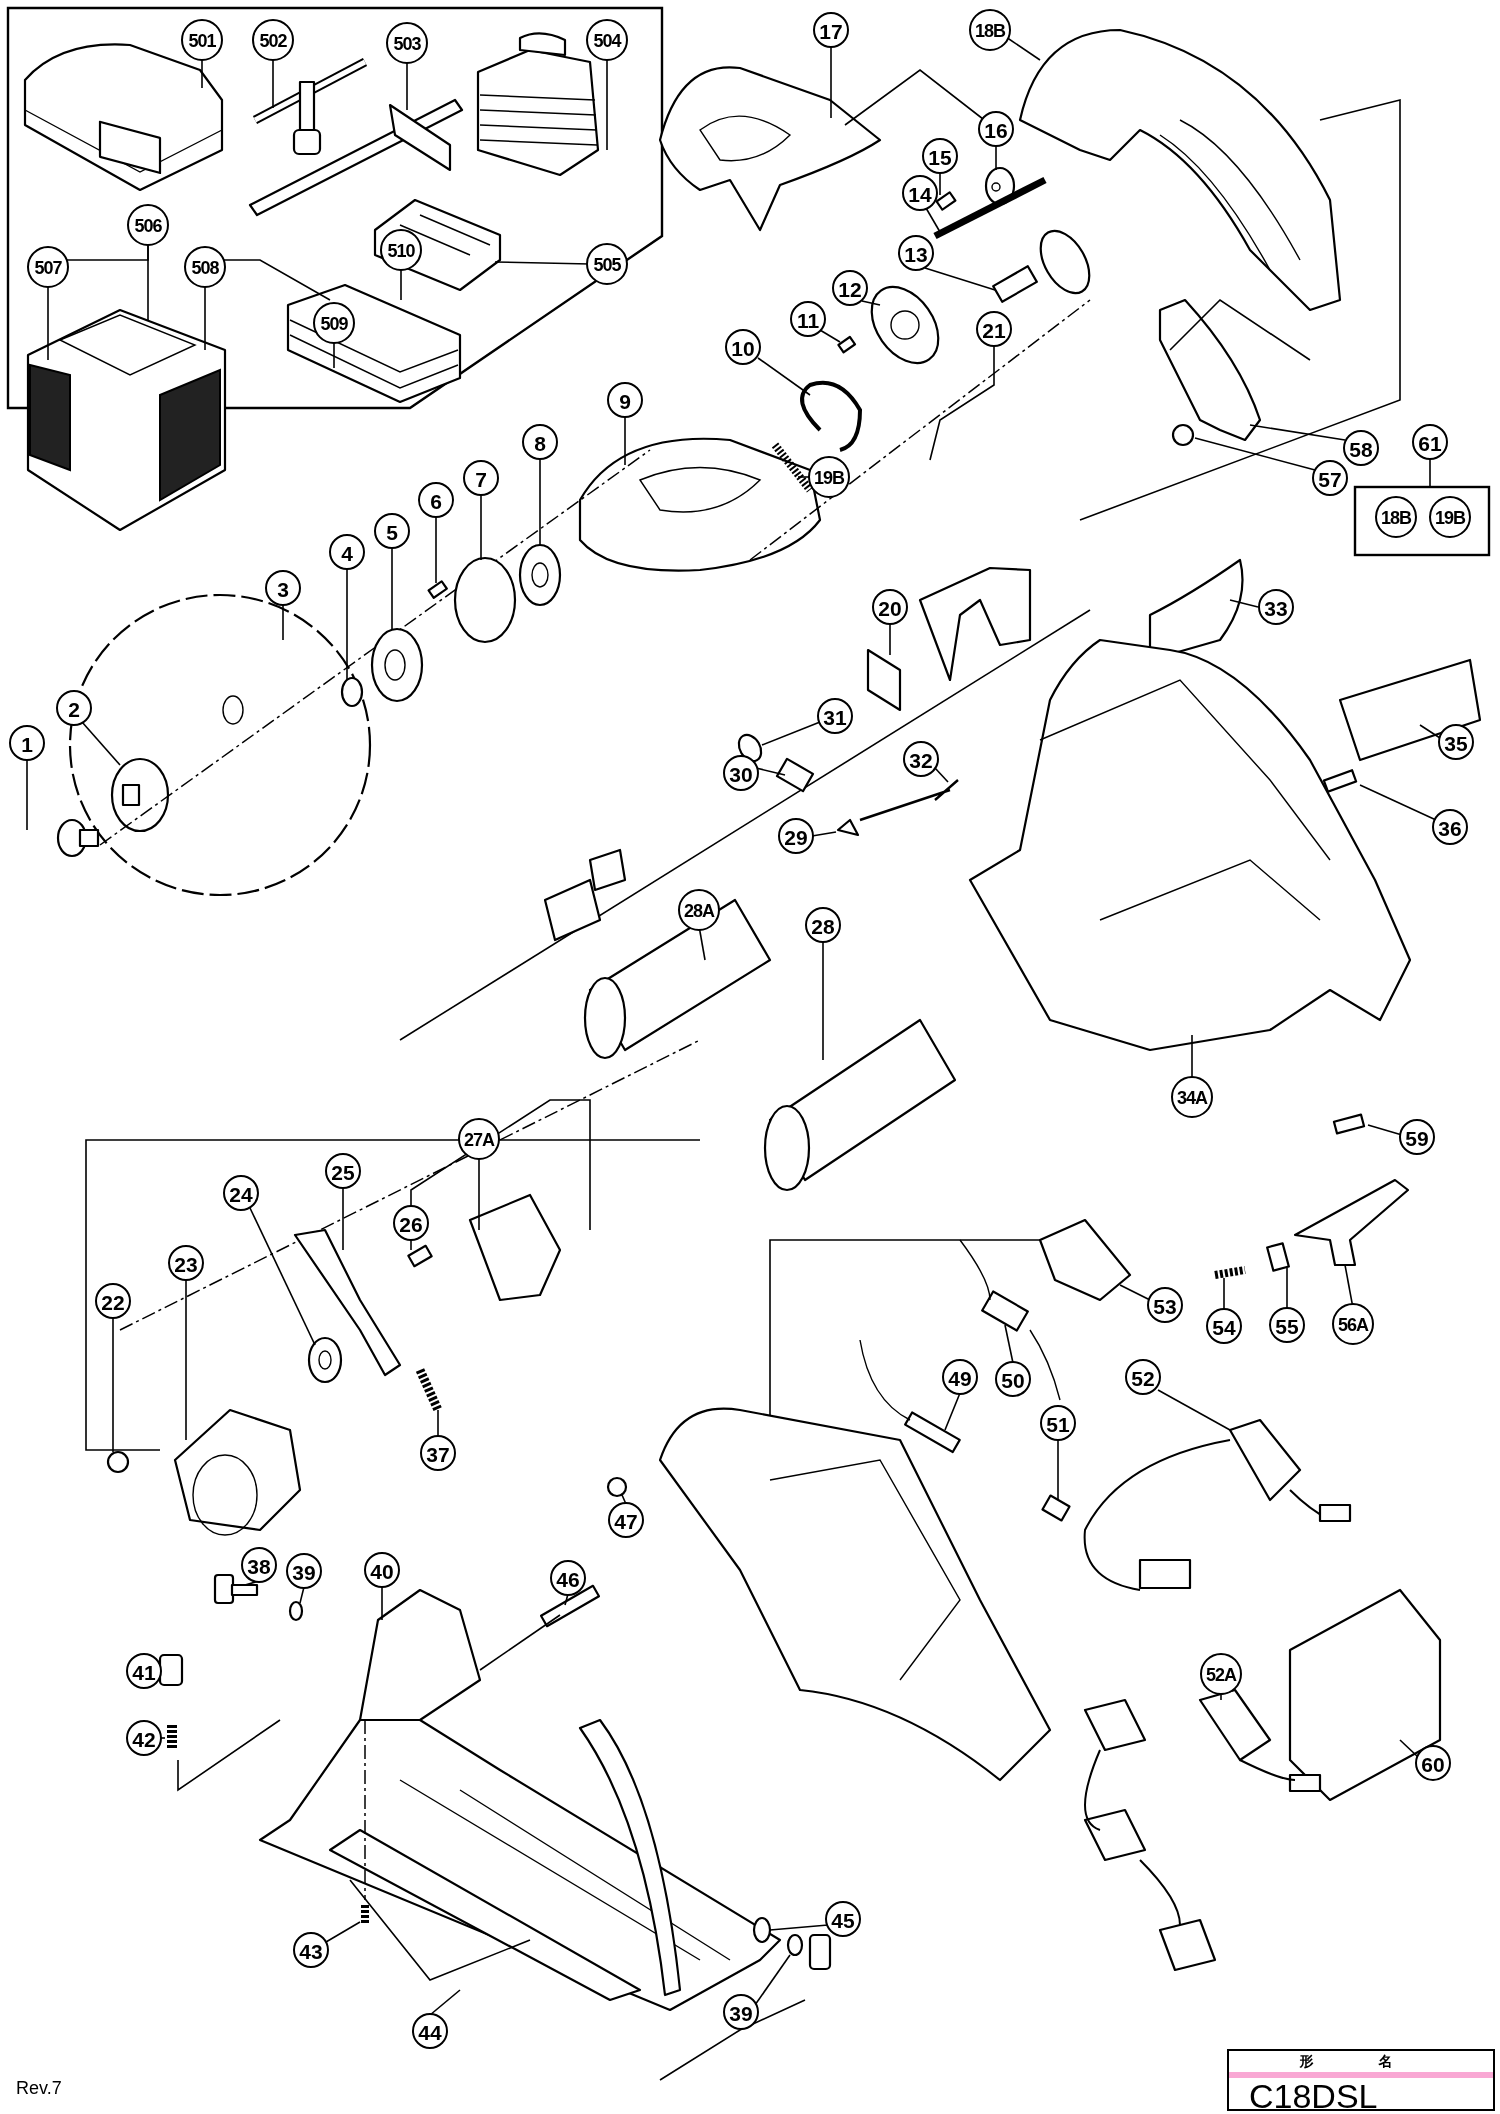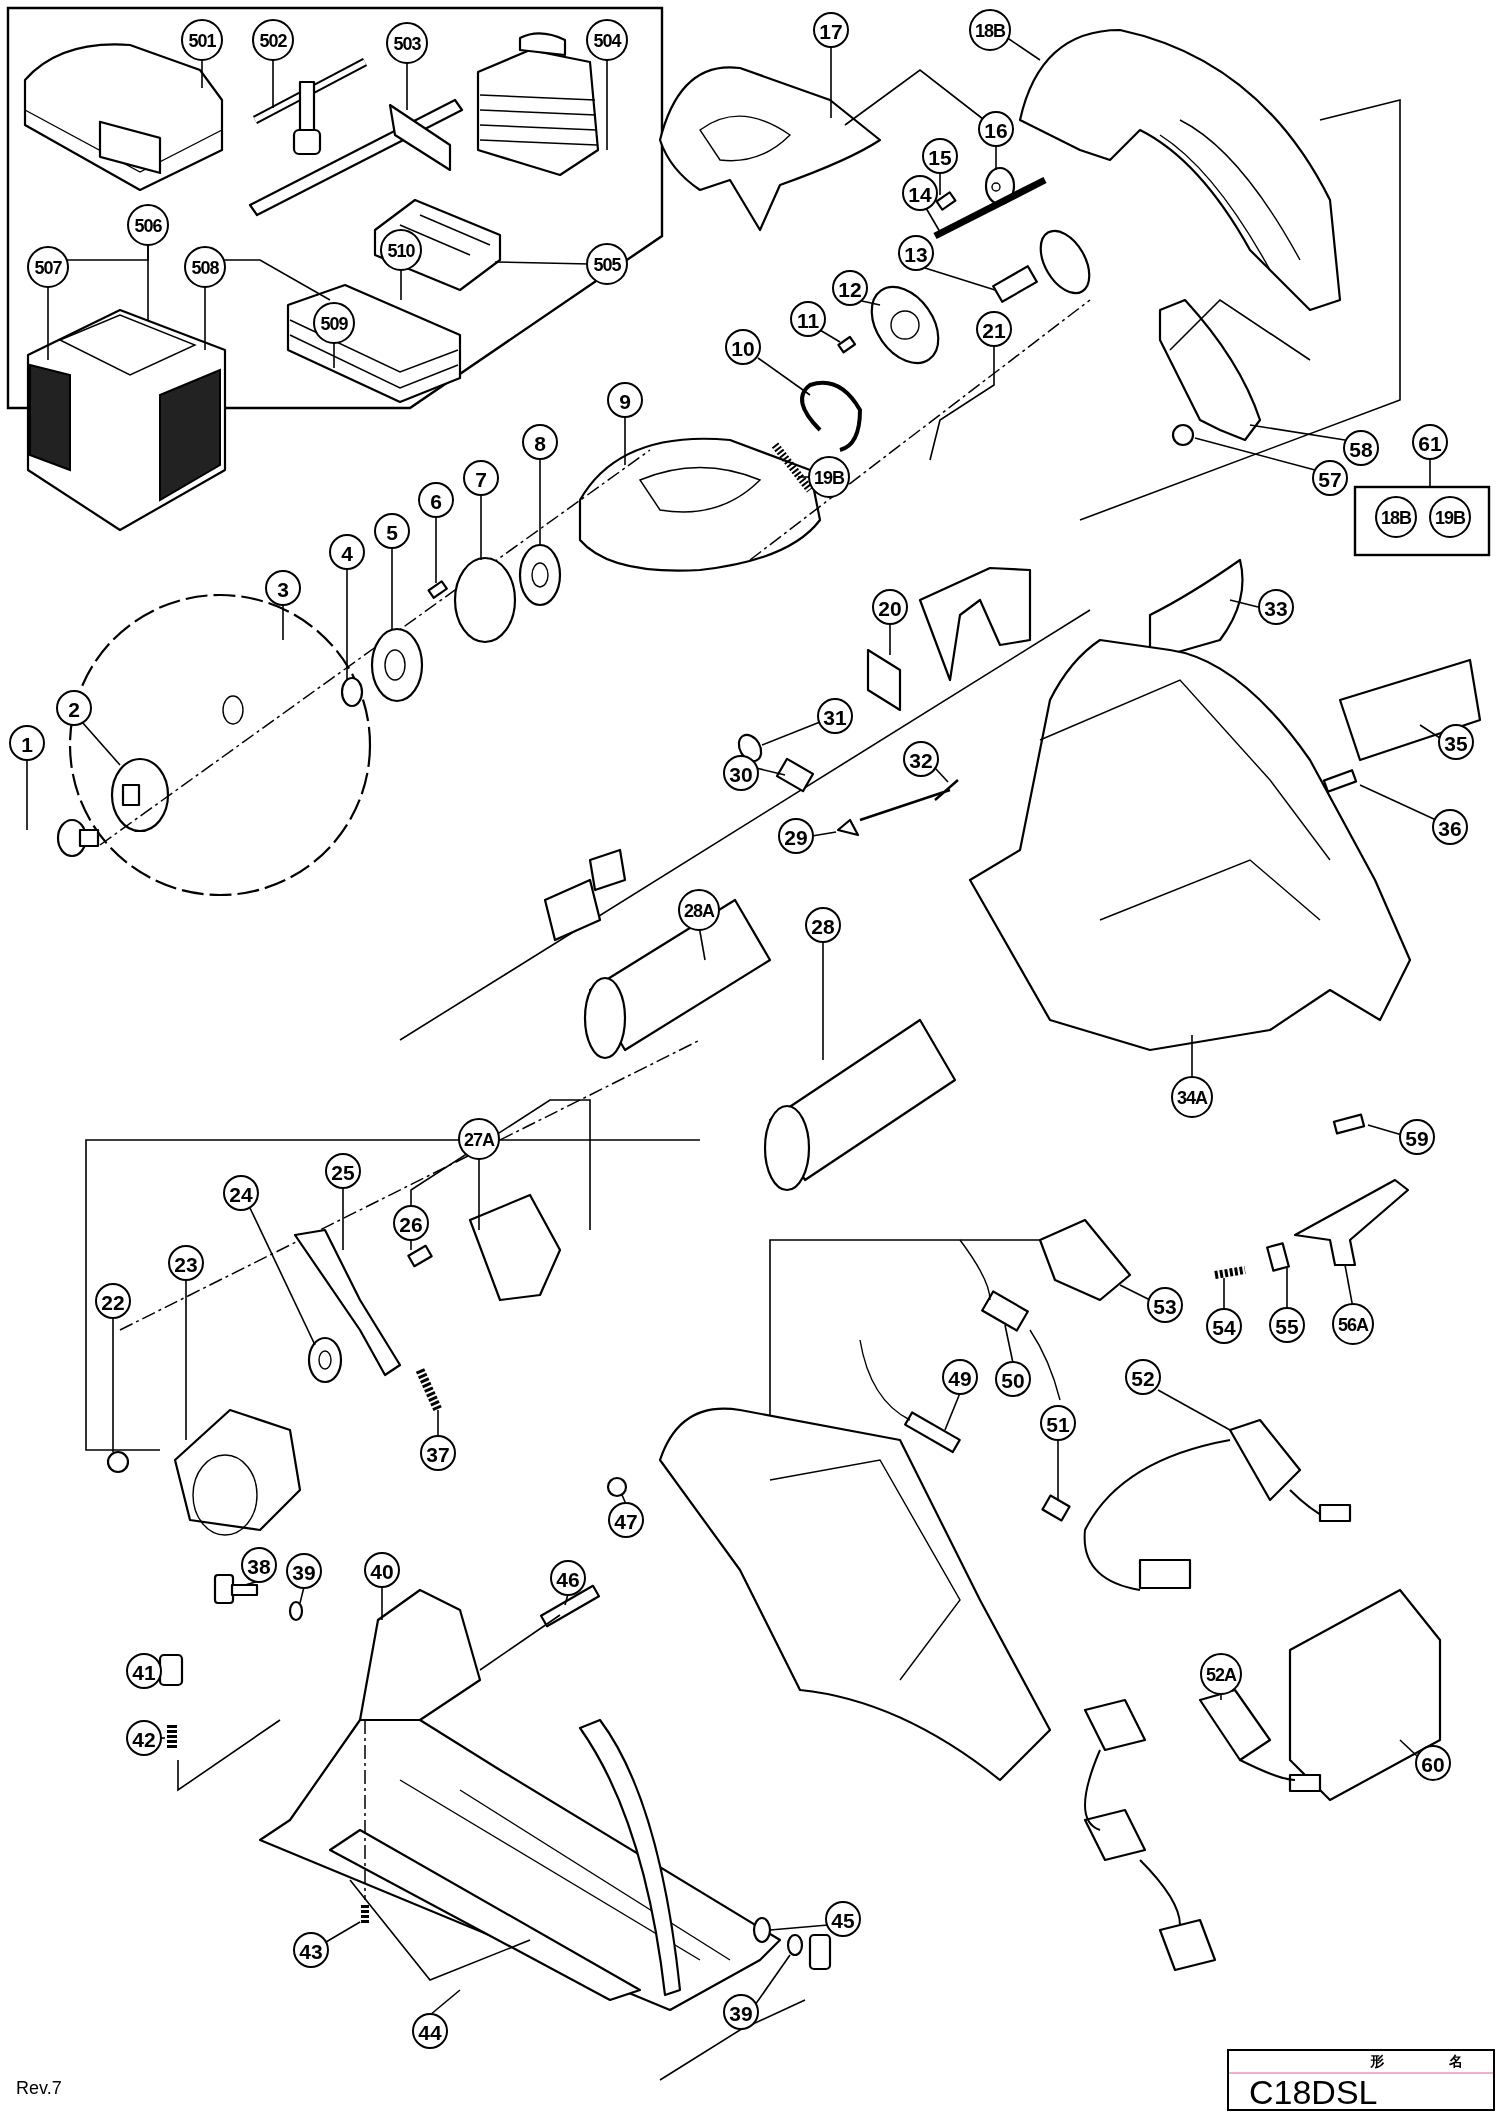--- a/index.html
+++ b/index.html
@@ -13,22 +13,22 @@
   .axis { fill: none; stroke: #000; stroke-width: 1.5; stroke-dasharray: 14 4 3 4; }
   .callout-circle { fill: #fff; stroke: #000; stroke-width: 2; }
   .callout-text { font-family: "Liberation Sans", sans-serif; font-weight: bold; font-size: 21px;
                   text-anchor: middle; dominant-baseline: central; fill: #000; }
   .callout-text.long { font-size: 18px; letter-spacing: -1px; }
   .frame { fill: none; stroke: #000; stroke-width: 2.4; }
   #rev-label { position: absolute; left: 16px; top: 2078px; font-size: 18px;
                font-family: "Liberation Sans", sans-serif; }
   #title-block { position: absolute; left: 1227px; top: 2049px; width: 268px; height: 62px;
                  border: 2px solid #000; box-sizing: border-box; background: #fff; }
-  #title-block .tb-head { height: 21px; border-bottom: 2px solid #f9a8d4; font-size: 14px; font-weight: bold;
-                          text-align: right; line-height: 21px; letter-spacing: 30px;
+  #title-block .tb-head { height: 21px; border-bottom: 6px solid #f9a8d4; font-size: 14px; font-weight: bold;
+                          text-align: center; line-height: 21px; letter-spacing: 30px;
                           font-family: "DejaVu Sans", sans-serif; }
   #title-block .tb-model { font-size: 34px; line-height: 37px; padding-left: 20px;
                            font-family: "Liberation Sans", sans-serif; }
 </style>
 </head>
 <body>
 
 <svg id="diagram" viewBox="0 0 1500 2114" xmlns="http://www.w3.org/2000/svg">
 
   <path class="frame" d="M8 8 H662 V236 L410 408 H8 Z"></path>

